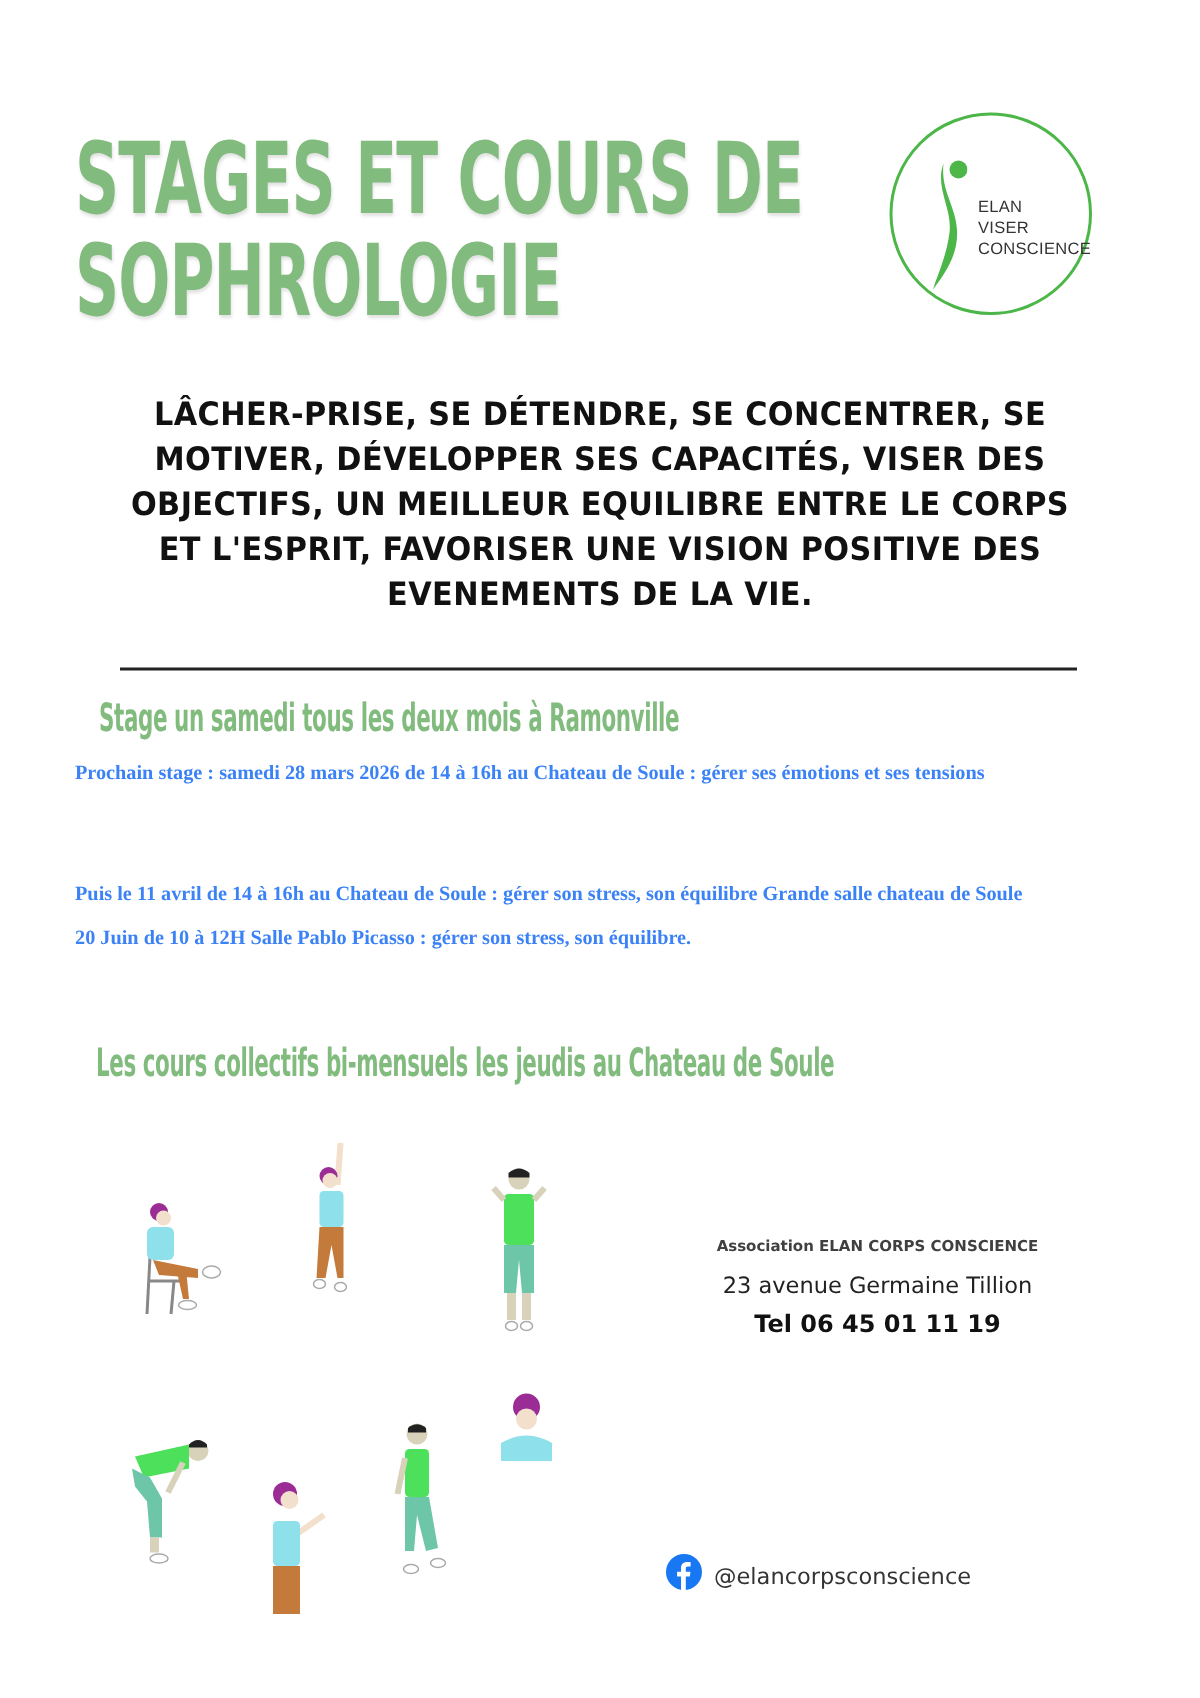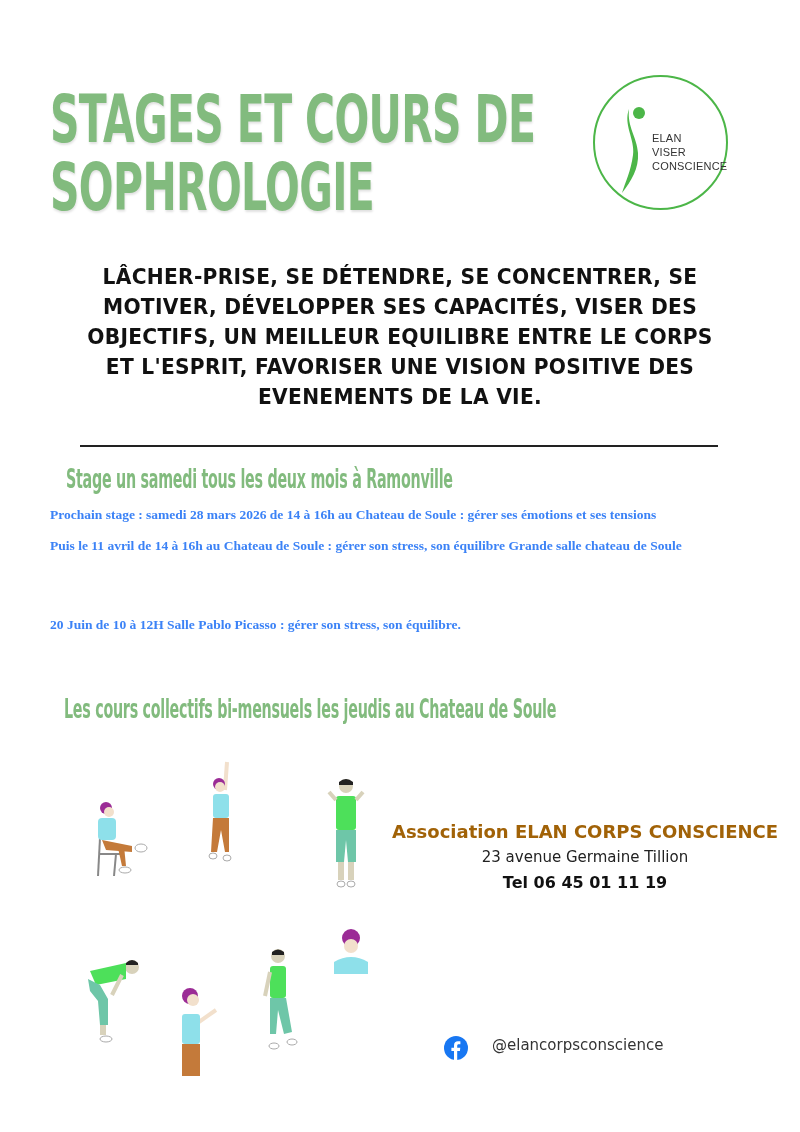--- a/index.html
+++ b/index.html
@@ -43,34 +43,34 @@
   }
   .sh1 { left: 66px; top: 463px; }
   .sh2 { left: 64px; top: 693px; }
 
   .para {
     position: absolute; left: 50px; width: 724px;
     font-family: Liberation Serif, serif; font-size: 13.5px; line-height: 19px;
     color: #3b82f6; text-align: justify; font-weight: bold;
   }
   .p1 { top: 505px; }
-  .p2 { top: 536px; }
+  .p2 { top: 586px; }
   .p3 { top: 615px; }
 
   .contact {
     position: absolute; left: 390px; top: 820px; width: 390px; text-align: center;
     font-family: "DejaVu Sans", sans-serif; color: #222;
   }
-  .contact .assoc { font-weight: bold; font-size: 18px; line-height: 24px; color: #a16207; margin-bottom: 1px; }
+  .contact .assoc { font-weight: bold; font-size: 10px; line-height: 24px; color: #404040; margin-bottom: 1px; }
   .contact .line { font-size: 15px; line-height: 25px; }
   .contact .tel { font-weight: bold; font-size: 16px; line-height: 25px; color: #111; }
   .contact .email { font-size: 16px; line-height: 27px; }
   .contact .web { font-size: 16px; line-height: 26px; }
 
-  .social { position: absolute; left: 444px; top: 1036px; display: flex; align-items: flex-start; gap: 24px; }
+  .social { position: absolute; left: 444px; top: 1036px; display: flex; align-items: flex-end; gap: 8px; }
   .social .fb { width: 24px; height: 24px; }
   .social .handle { font-size: 15px; color: #333; font-family: "DejaVu Sans", sans-serif; }
 
   .figure { position: absolute; }
 </style>
 </head>
 <body>
 
 <div class="title">
   <span>STAGES ET COURS DE</span>

